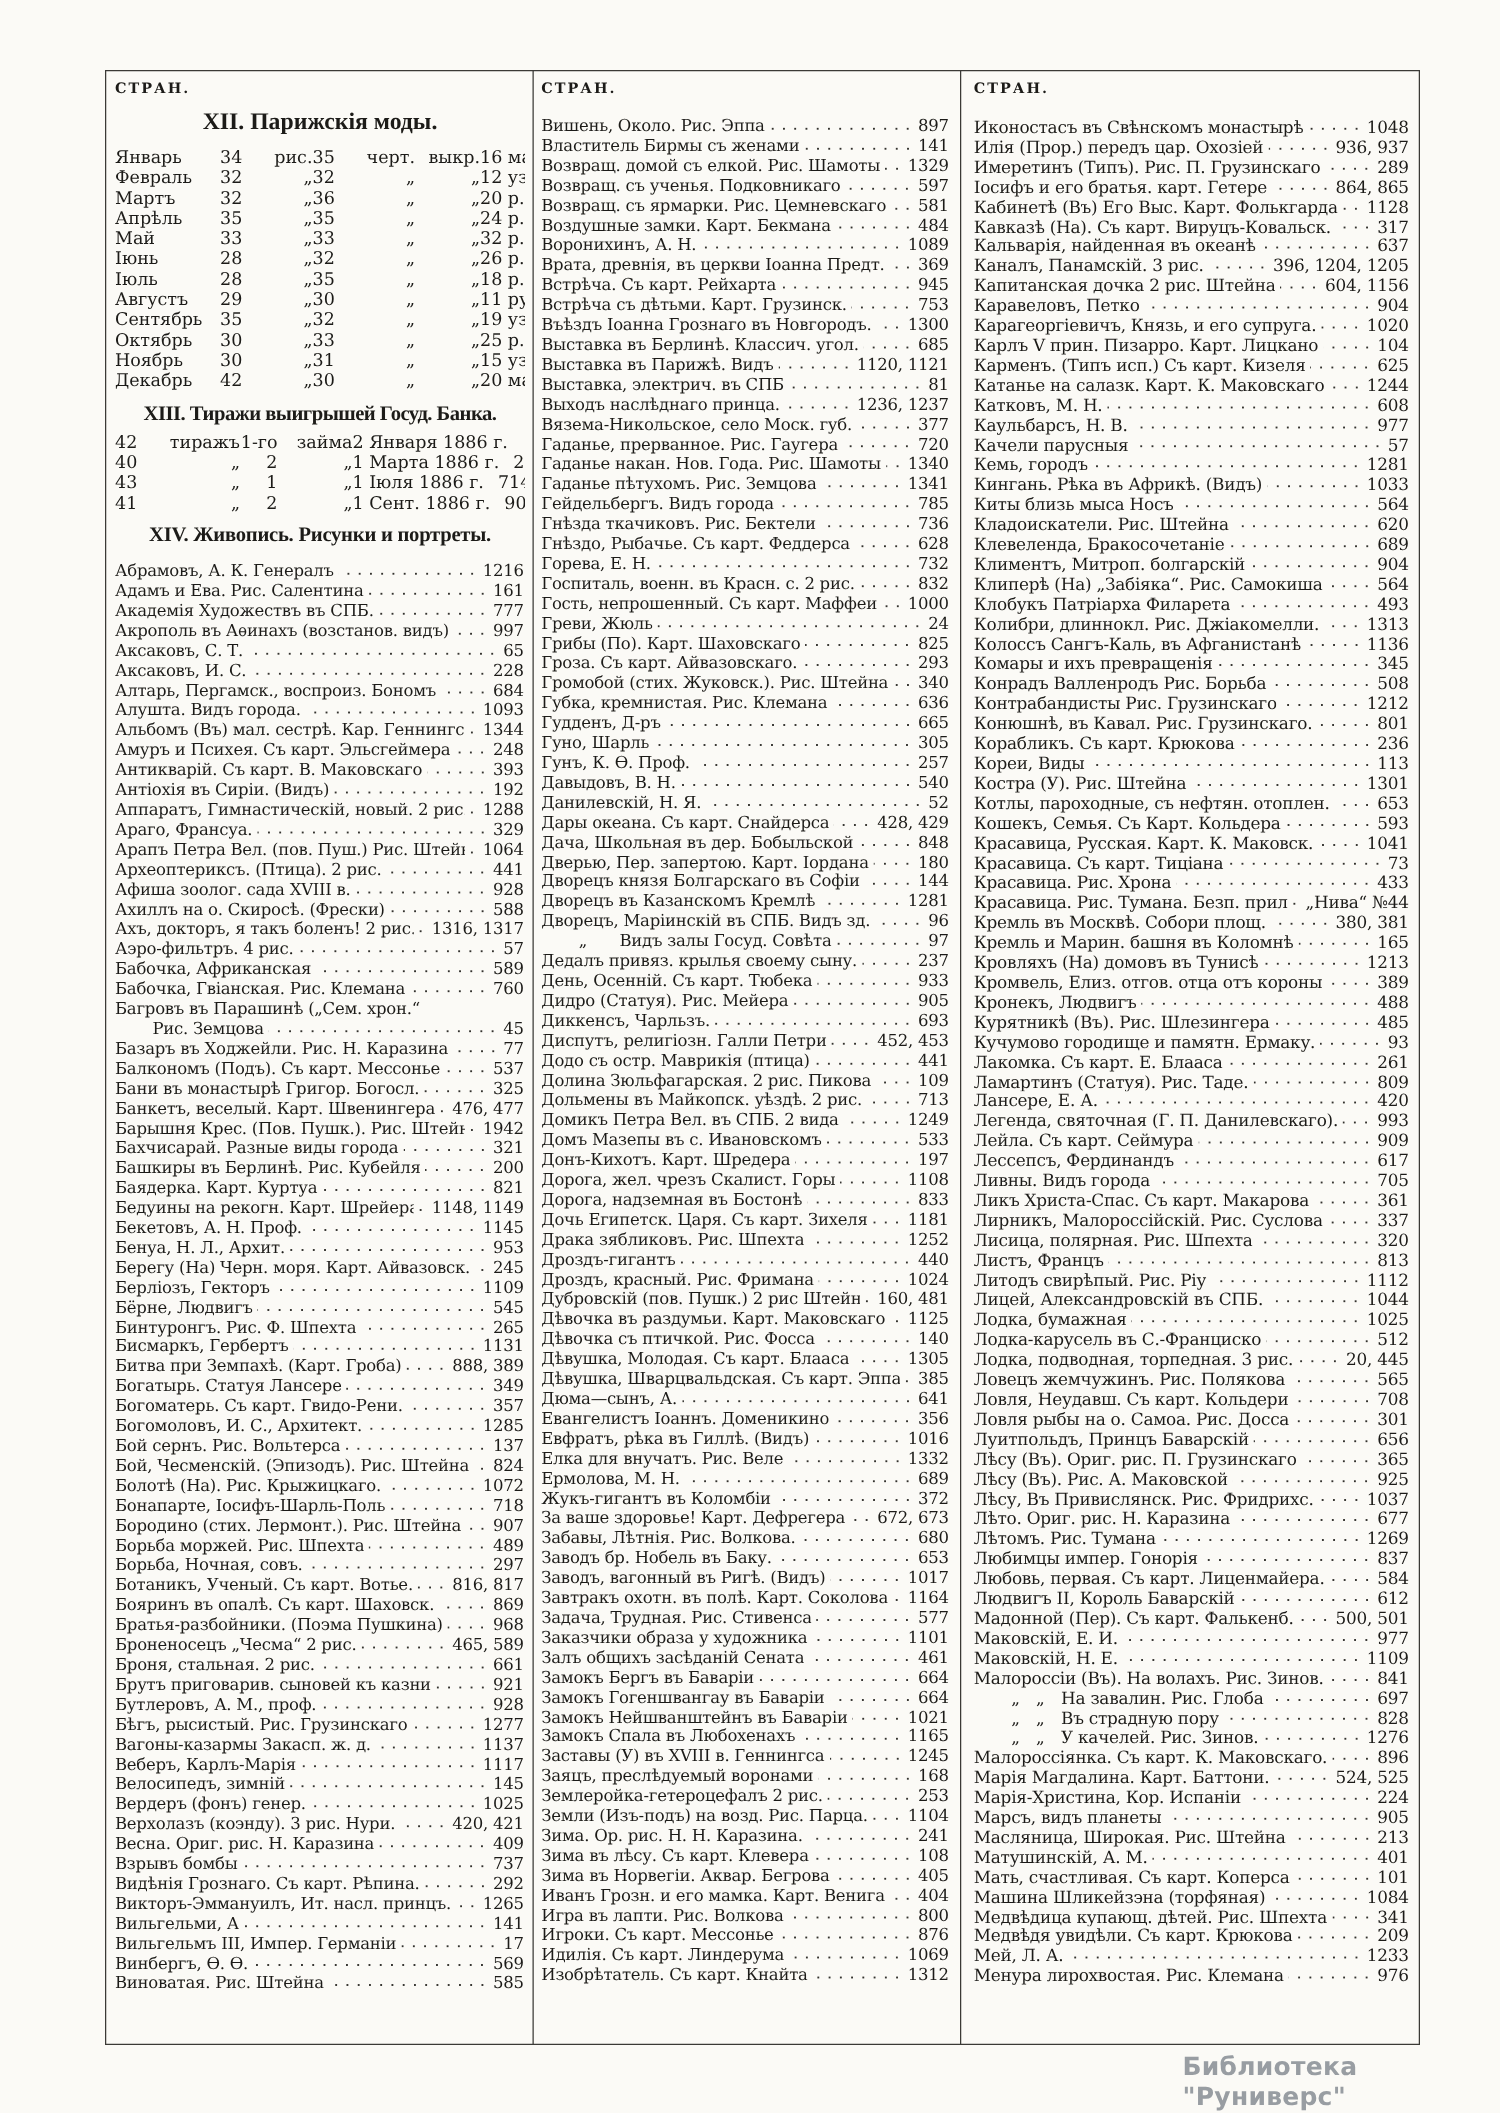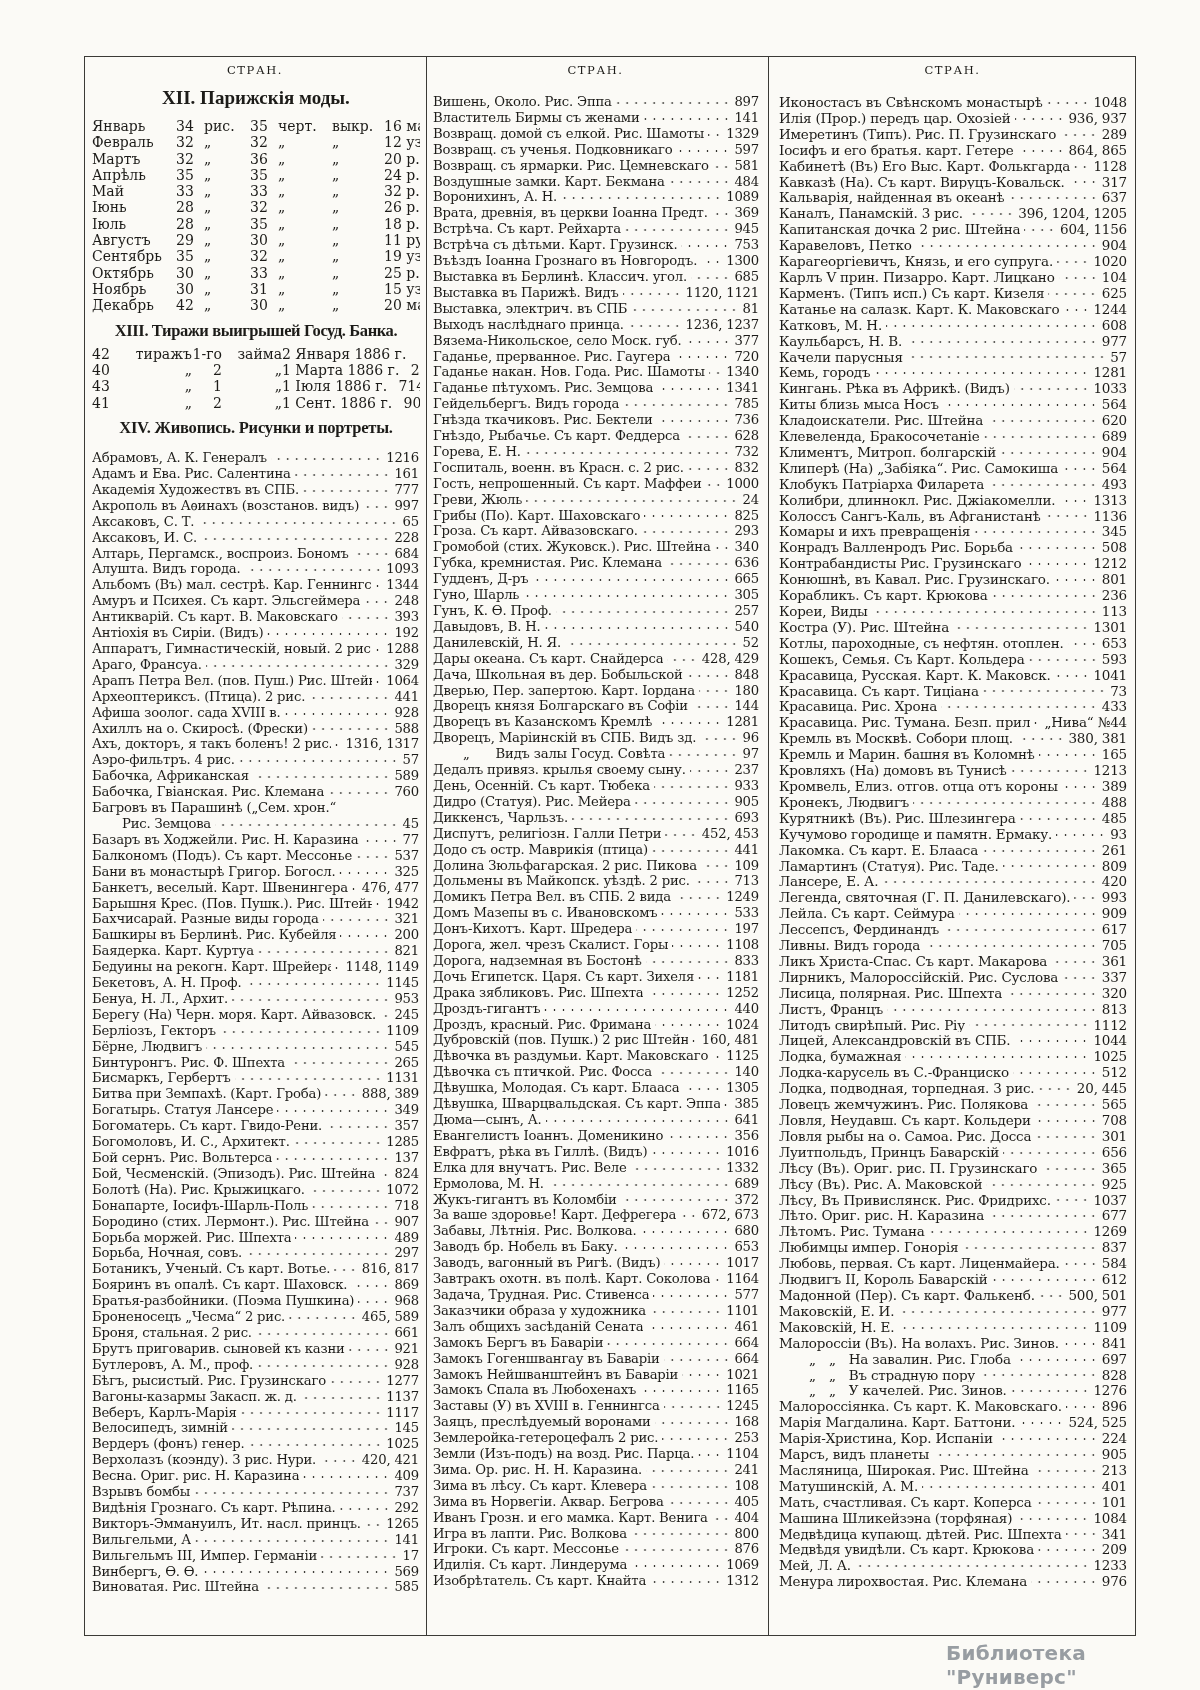--- a/index.html
+++ b/index.html
@@ -10,30 +10,30 @@
   }
   .frame{position:absolute;left:84px;top:56px;width:1052px;height:1580px;
     border:1.6px solid #3b3a36;box-sizing:border-box}
   .vrule{position:absolute;top:56px;height:1580px;width:0;border-left:1.4px solid #3b3a36}
   #v1{left:426px}
   #v2{left:768px}
   .col{position:absolute;top:58px}
   #col1{left:92px;width:328px}
   #col2{left:433px;width:327px}
   #col3{left:779px;width:349px}
-  .stran{text-align:center;font-size:11.5px;font-weight:normal;letter-spacing:1.6px;
+  .stran{text-align:left;font-size:11.5px;font-weight:bold;letter-spacing:1.6px;
     height:19px;padding:5px 2px 0 0}
   .sec{font-family:Liberation Serif, serif;font-weight:bold;
     text-align:center;white-space:nowrap}
   #h12{font-size:19px;margin:5px 0 9px}
   #h13{font-size:16.5px;margin:7px 0 5px;letter-spacing:-0.4px}
   #h14{font-size:16.5px;margin:7px 0 7px;letter-spacing:-0.2px}
   .mrow{display:grid;grid-template-columns:84px 28px 46px 28px 54px 52px 1fr;
     height:16.3px;font-size:14px;align-items:baseline;white-space:nowrap;overflow:hidden}
-  .mrow .ct{text-align:left}
+  .mrow .ct{text-align:right}
   .drow{display:grid;grid-template-columns:26px 74px 30px 60px 1fr 38px;
     height:16.4px;font-size:14px;align-items:baseline;white-space:nowrap;overflow:hidden}
   .drow .ct{text-align:right}
   .drow .pg{text-align:right}
   .rows{margin-top:12px}
   .row{display:flex;align-items:baseline;height:15.92px;font-size:13.2px;
     letter-spacing:-0.2px;white-space:nowrap;overflow:hidden}
   #col3 .row{font-size:13.5px}
   .row .t{flex:0 1 auto;min-width:0;overflow:hidden}
   .row .lead{flex:1 0 8px;align-self:stretch;margin:0 2px 0 4px;

